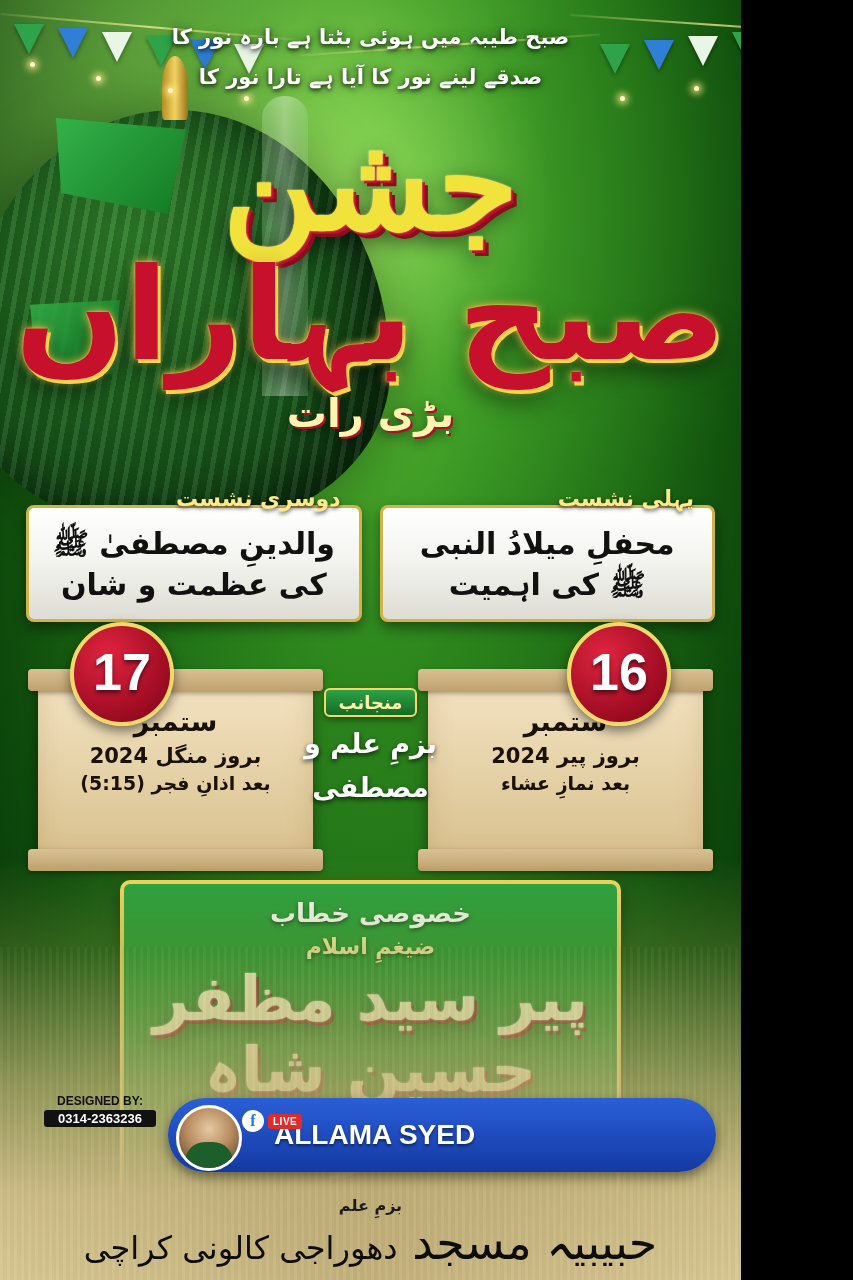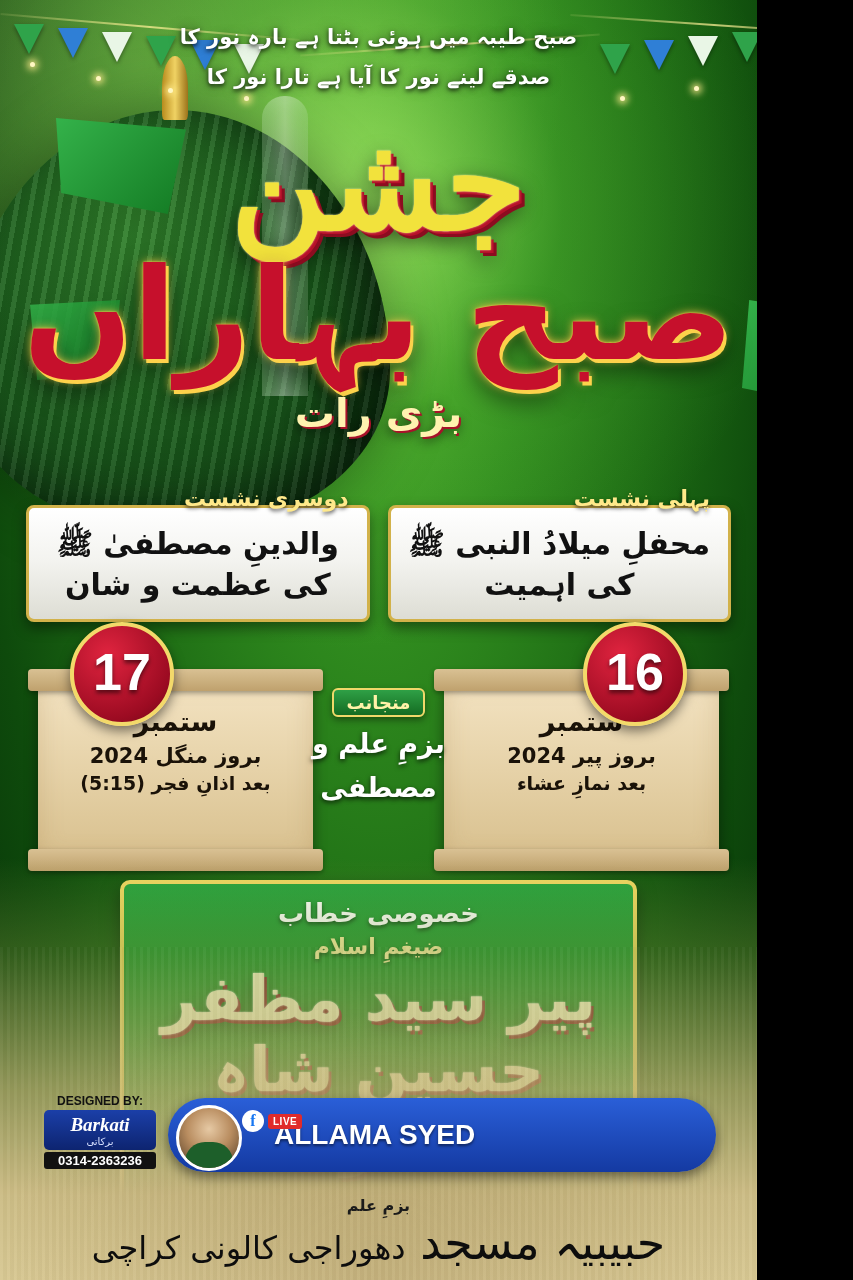--- a/index.html
+++ b/index.html
@@ -9,21 +9,20 @@
   }
   body {
     font-family: "Liberation Sans", sans-serif;
   }
   .poster {
     position: relative;
     width: 741px;
     height: 1280px;
     overflow: hidden;
     background: radial-gradient(ellipse at 50% 18%, #4fae2e 0%, #2f8a1e 28%, #1d6b14 52%, #0e4a0c 75%, #062e07 100%);
-    padding-left: 16px;
   }
 
   
   .bg-glow {
     position: absolute;
     left: 0; top: 0; width: 100%; height: 62%;
     background:
       radial-gradient(circle at 46% 26%, rgba(190,255,120,0.55) 0%, rgba(120,220,70,0.18) 30%, rgba(0,0,0,0) 62%),
       radial-gradient(circle at 18% 8%, rgba(255,255,160,0.25) 0%, rgba(0,0,0,0) 45%);
     pointer-events: none;
@@ -530,24 +529,20 @@
     <div class="speaker-top urdu">خصوصی خطاب</div>
     <div class="speaker-role urdu">ضیغمِ اسلام</div>
     <div class="speaker-name urdu">پیر سید مظفر حسین شاہ قادری</div>
   </div>
 
   <div class="bg-bottom"></div>
   <div class="bg-bottom-tex"></div>
 
   <div class="designed">
     <div class="designed-label">DESIGNED BY:</div>
-    <div class="designed-card">
-      <div class="designed-brand">Barkati</div>
-      <div class="designed-sub urdu">برکاتی</div>
-    </div>
     <div class="designed-phone">0314-2363236</div>
   </div>
 
   <div class="livebar">
     <div class="live-photo"></div>
     <div class="fb-badge">
       <div class="fb-circle">f</div>
       <div class="fb-live">LIVE</div>
     </div>
     <div class="live-name">

